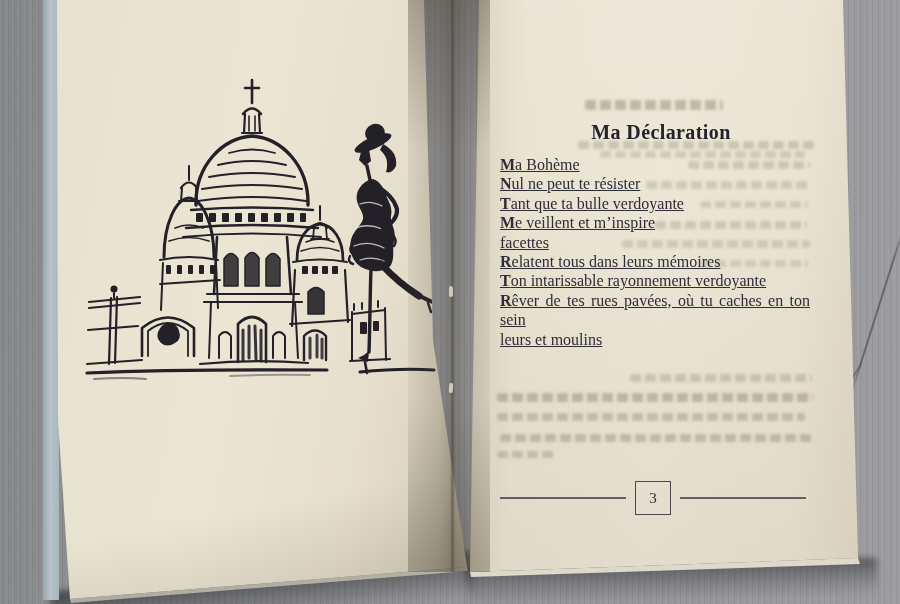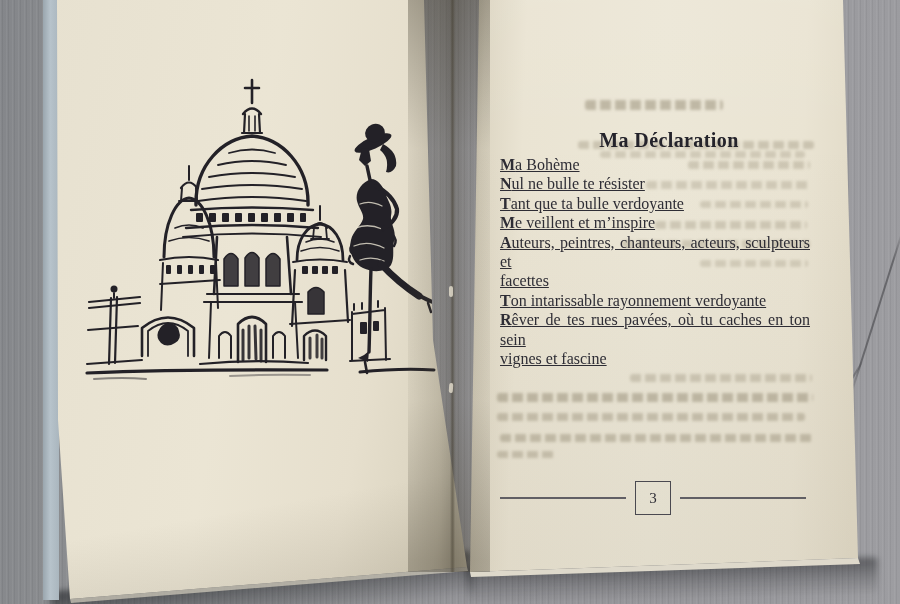--- a/index.html
+++ b/index.html
@@ -72,21 +72,21 @@
   .stitch-2{top:383px;height:10px;transform:rotate(4deg);}
 
   .illus{position:absolute;left:40px;top:58px;width:368px;height:330px;}
 
   
   .ghost{
     position:absolute;height:8px;border-radius:3px;filter:blur(1.5px);
     background:repeating-linear-gradient(90deg,#948b74 0 11px,rgba(0,0,0,0) 11px 15px);
   }
   .title{
-    position:absolute;left:27px;top:113px;width:312px;margin:16px;
+    position:absolute;left:27px;top:113px;width:312px;margin:8px;
     font-size:20px;font-weight:700;letter-spacing:.4px;text-align:center;color:#24232b;font-family:Liberation Serif, serif;
   }
   .poem{position:absolute;left:30px;top:155px;width:310px;font-size:16px;line-height:19.4px;color:#2e2d35;text-decoration:underline;}
   .poem .row{min-height:19.4px;}
   .poem .row.j{text-align:justify;text-align-last:justify;}
   .poem .lead{font-weight:700;}
   .footer{
     position:absolute;left:30px;top:478px;width:306px;height:40px;
     display:flex;align-items:center;color:#2e2d35;
   }
@@ -246,28 +246,28 @@
     <div class="ghost" style="left:160px;top:374px;width:182px;opacity:.35;"></div>
     <div class="ghost" style="left:27px;top:393px;width:316px;height:9px;opacity:.5;"></div>
     <div class="ghost" style="left:27px;top:413px;width:308px;opacity:.42;"></div>
     <div class="ghost" style="left:30px;top:434px;width:312px;opacity:.45;"></div>
     <div class="ghost" style="left:27px;top:451px;width:58px;height:7px;opacity:.4;"></div>
 
     <h1 class="title">Ma Déclaration</h1>
 
     <div class="poem">
       <div class="row"><span class="lead">M</span><span>a Bohème</span></div>
-      <div class="row"><span class="lead">N</span><span>ul ne bulle te résister</span></div>
+      <div class="row"><span class="lead">N</span><span>ul ne peut te résister</span></div>
       <div class="row"><span class="lead">T</span><span>ant que ta bulle verdoyante</span></div>
       <div class="row"><span class="lead">M</span><span>e veillent et m’inspire</span></div>
-      <div class="row j"><span class="lead">A</span><span>uteurs, peintres, chanteurs, acteurs, sculpteurs et</span></div>
       <div class="row"><span class="lead"></span><span>facettes</span></div>
+      <div class="row"><span class="lead">R</span><span>elatent tous dans leurs mémoires</span></div>
       <div class="row"><span class="lead">T</span><span>on intarissable rayonnement verdoyante</span></div>
       <div class="row j"><span class="lead">R</span><span>êver de tes rues pavées, où tu caches en ton sein</span></div>
-      <div class="row"><span class="lead"></span><span>vignes et fascine</span></div>
+      <div class="row"><span class="lead"></span><span>leurs et moulins</span></div>
     </div>
 
     <div class="footer">
       <span class="rule"></span>
       <span class="pagebox">
           <span>3</span>
         </span>
       <span class="rule"></span>
     </div>
   </div>

